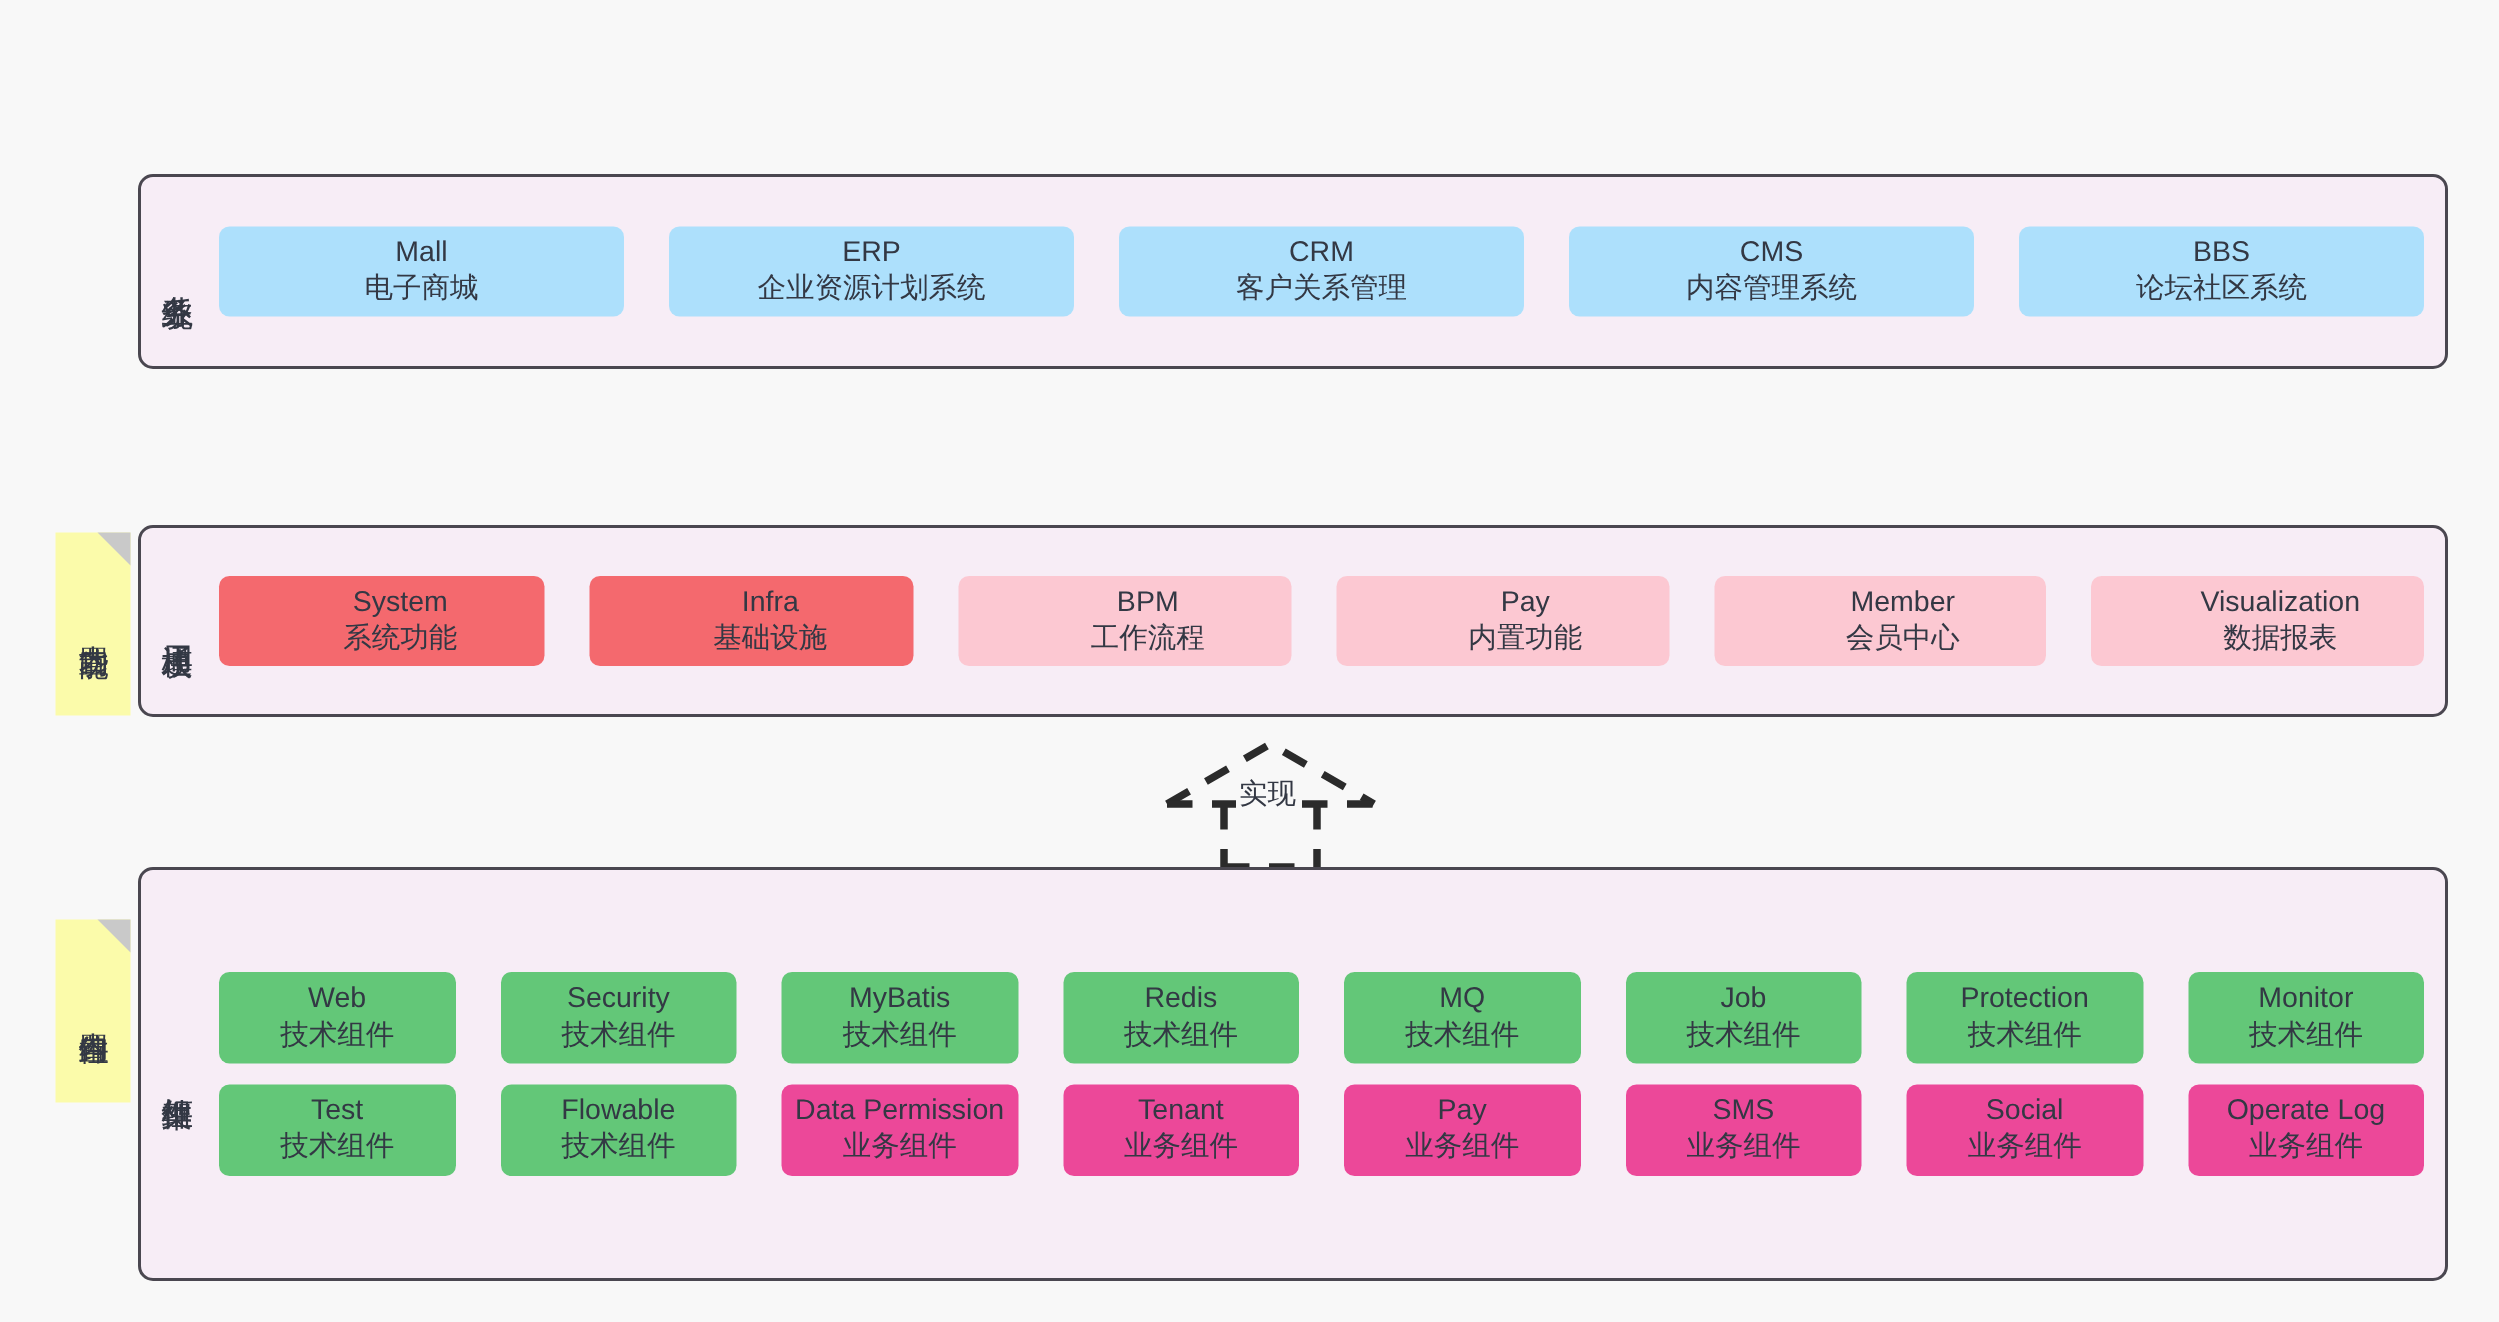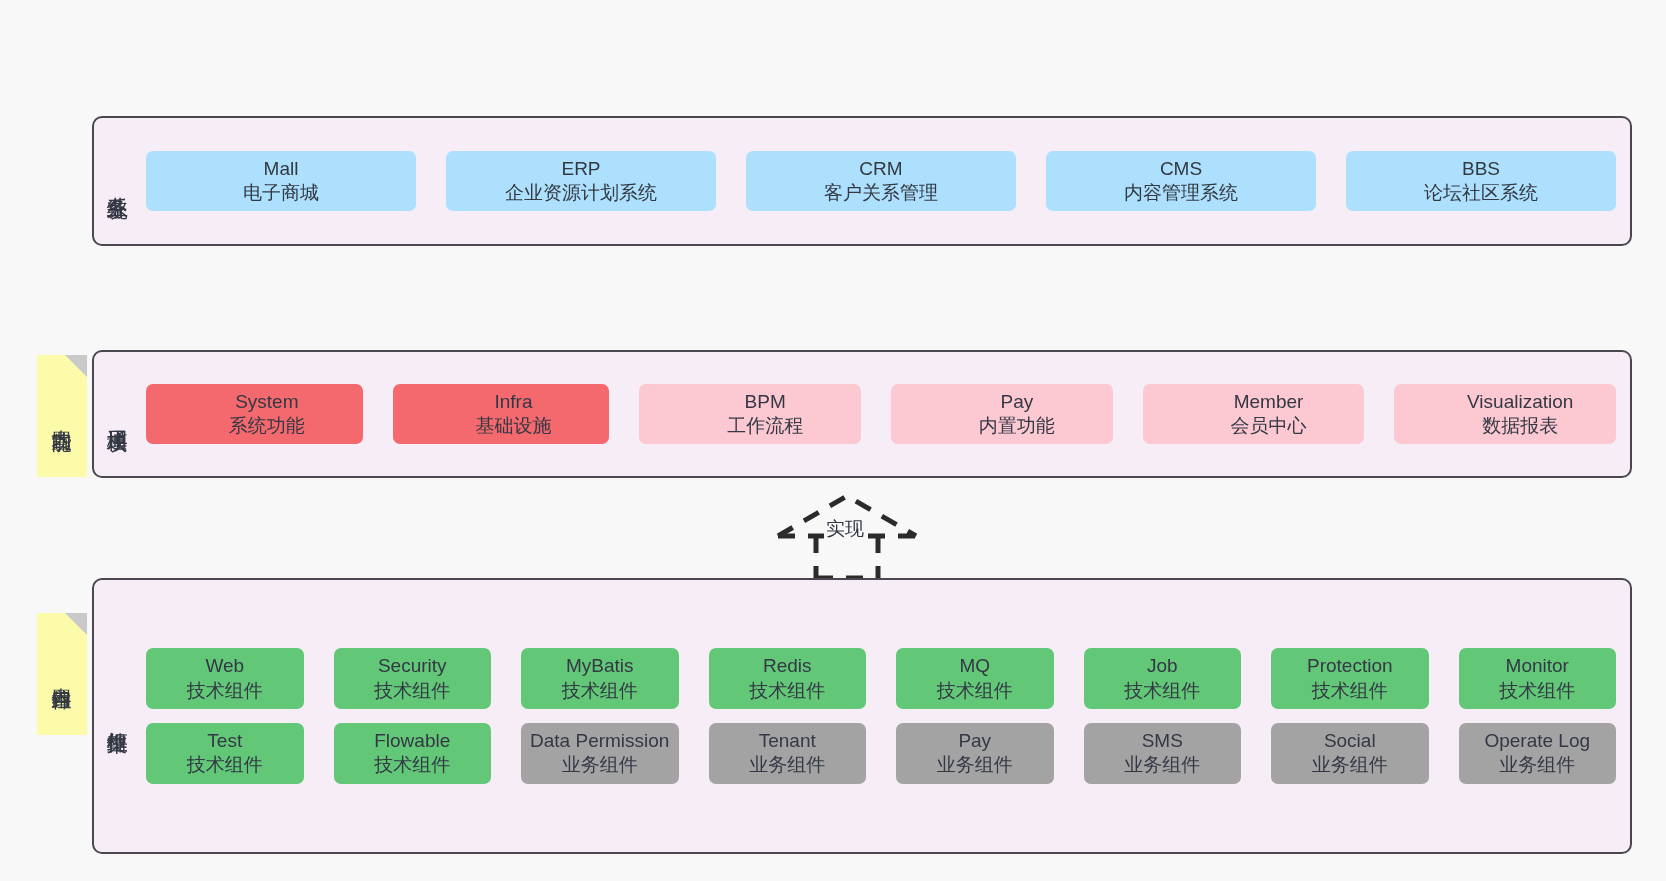--- a/index.html
+++ b/index.html
@@ -69,21 +69,21 @@
     min-width: 0;
   }
   .cell .ln { display: block; white-space: nowrap; }
   .cell.wrap .ln { white-space: normal; }
 
   
   .c-blue       { background: #ade0fc; }
   .c-red        { background: #f4696e; padding-left: 29px; }
   .c-pink       { background: #fcc8d2; padding-left: 34px; }
   .c-green      { background: #63c778; }
-  .c-lightgreen { background: #a3a3a3; }
+  .c-lightgreen { background: #ec4899; }
 
   
   .note {
     position: absolute;
     background: #fbfbaa;
     display: flex;
     align-items: center;
     justify-content: center;
     font-size: 20px;
     line-height: 1.1;

